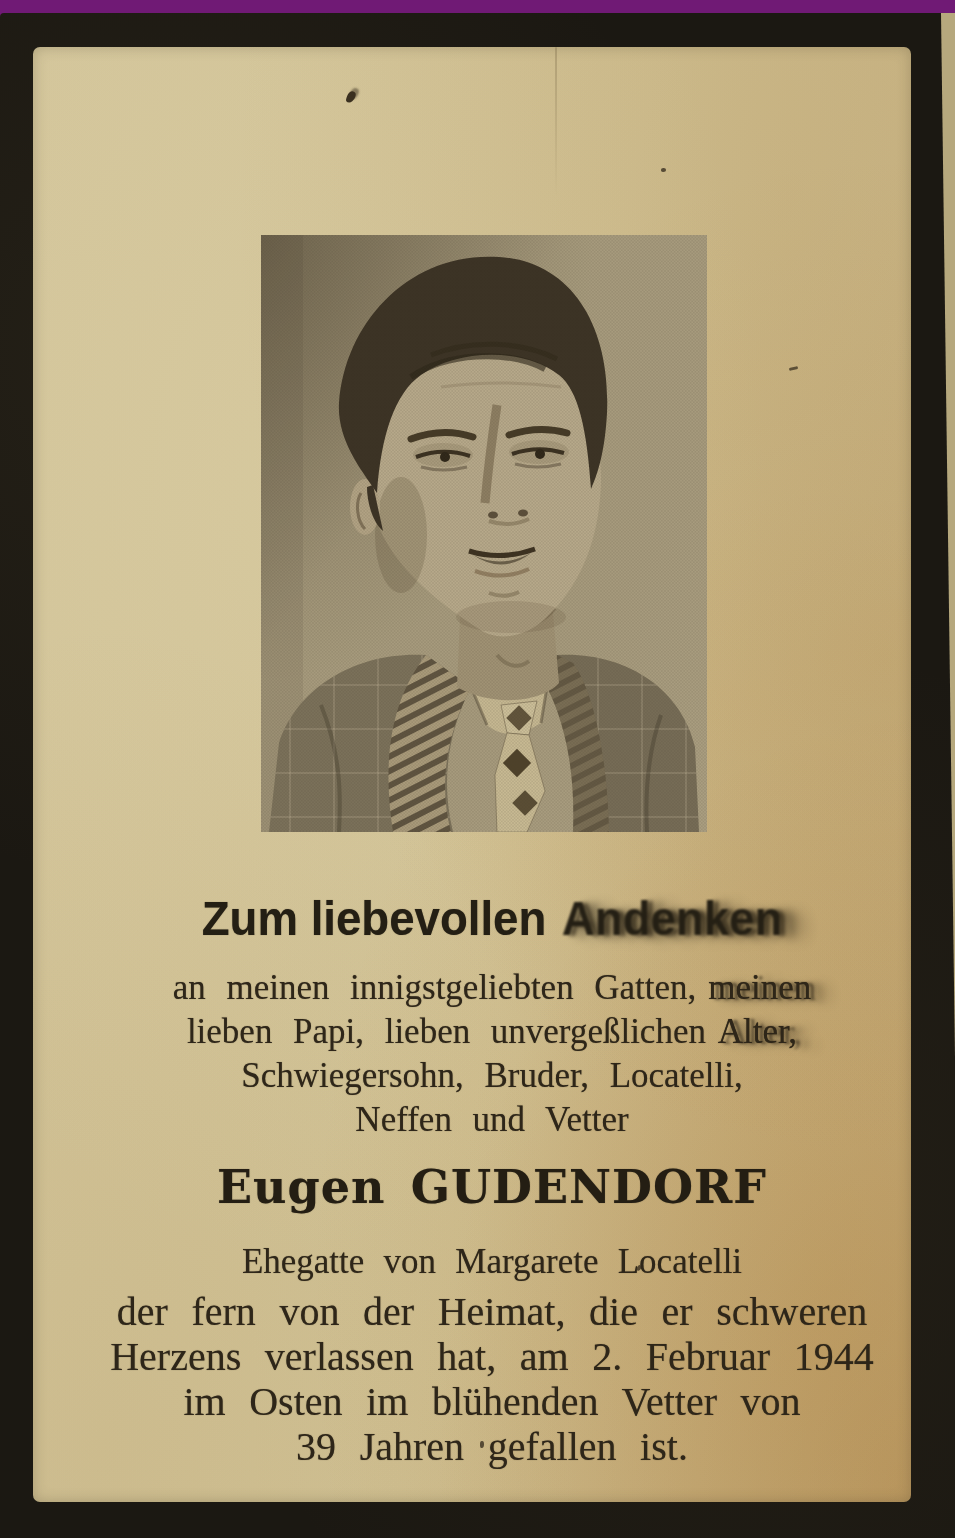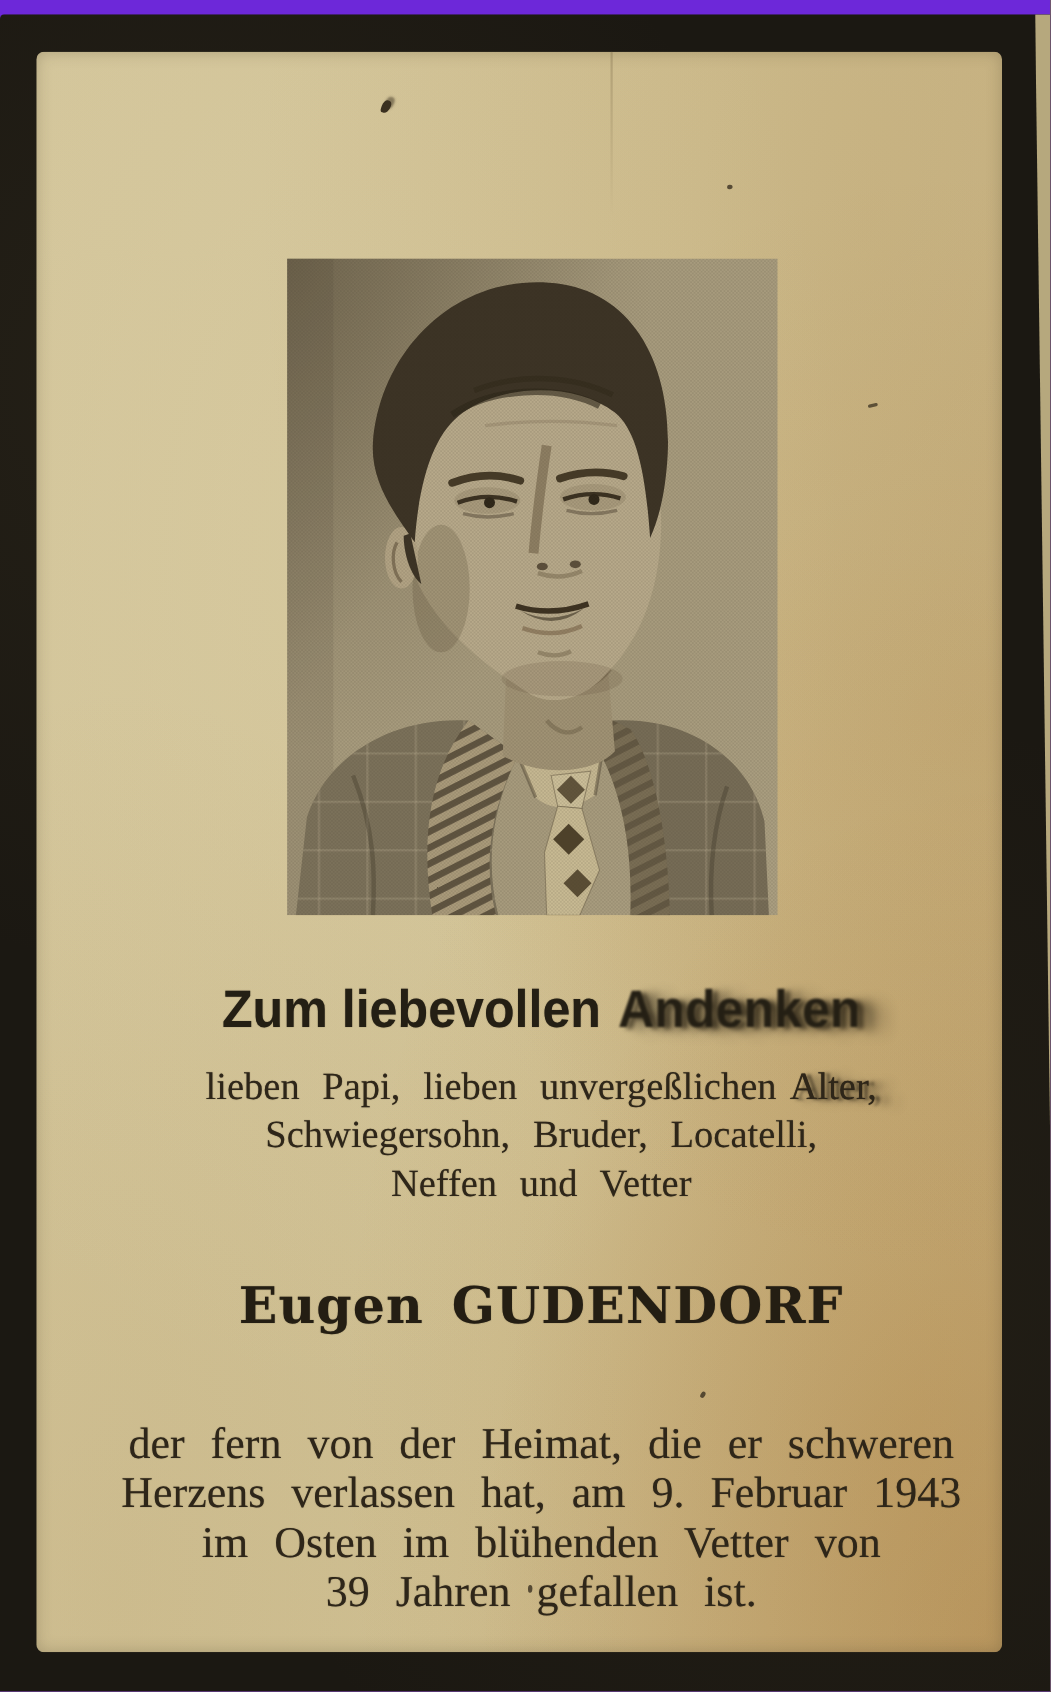--- a/index.html
+++ b/index.html
@@ -1,18 +1,18 @@
 <!DOCTYPE html>
 <html><head>
 <meta charset="utf-8">
 <style>
   html,body { margin:0; padding:0; background:#8d8060; }
   .page {
     position:relative; width:955px; height:1538px; overflow:hidden;
-    background:#6d28d9;
+    background:#701a75;
     font-family:"Liberation Serif", serif;
   }
   
   .frame {
     position:absolute; left:0; top:13px; width:955px; height:1525px;
     background:
       radial-gradient(circle at 18% 22%, rgba(96,84,54,0.14), rgba(0,0,0,0) 38%),
       radial-gradient(circle at 80% 78%, rgba(96,84,54,0.10), rgba(0,0,0,0) 40%),
       #1b1812;
     border-top-left-radius:4px;
@@ -187,31 +187,33 @@
         </g>
 
         <rect width="446" height="597" fill="url(#halftone)"></rect>
       </svg>
     </div>
 
     <div class="text-col">
       <div class="tline heading"><span>Zum liebevollen</span><span class="smudge">Andenken</span></div>
 
       <div class="tline dedication">
+        <div><span>an meinen innigstgeliebten Gatten,</span><span class="smudge">meinen</span></div>
         <div><span>lieben Papi, lieben unvergeßlichen</span><span class="smudge">Alter,</span></div>
         <div><span>Schwiegersohn, Bruder, Locatelli,</span></div>
         <div><span>Neffen und Vetter</span></div>
       </div>
 
       <div class="tline name">Eugen GUDENDORF</div>
 
+      <div class="tline spouse">Ehegatte von Margarete Locatelli</div>
 
       <div class="tline obituary">
         <div>der fern von der Heimat, die er schweren</div>
-        <div>Herzens verlassen hat, am 9. Februar 1943</div>
+        <div>Herzens verlassen hat, am 2. Februar 1944</div>
         <div>im Osten im blühenden Vetter von</div>
         <div>39 Jahren gefallen ist.</div>
       </div>
     </div>
 
     <div class="speck comma" style="left:314px; top:44px;"></div>
     <div class="speck dot" style="left:628px; top:121px;"></div>
     <div class="speck tick" style="left:756px; top:320px;"></div>
     <div class="speck dot" style="left:604px; top:1218px; width:4px; height:6px; transform:rotate(30deg);"></div>
     <div class="speck dot" style="left:447px; top:1394px; width:4px; height:7px;"></div>

